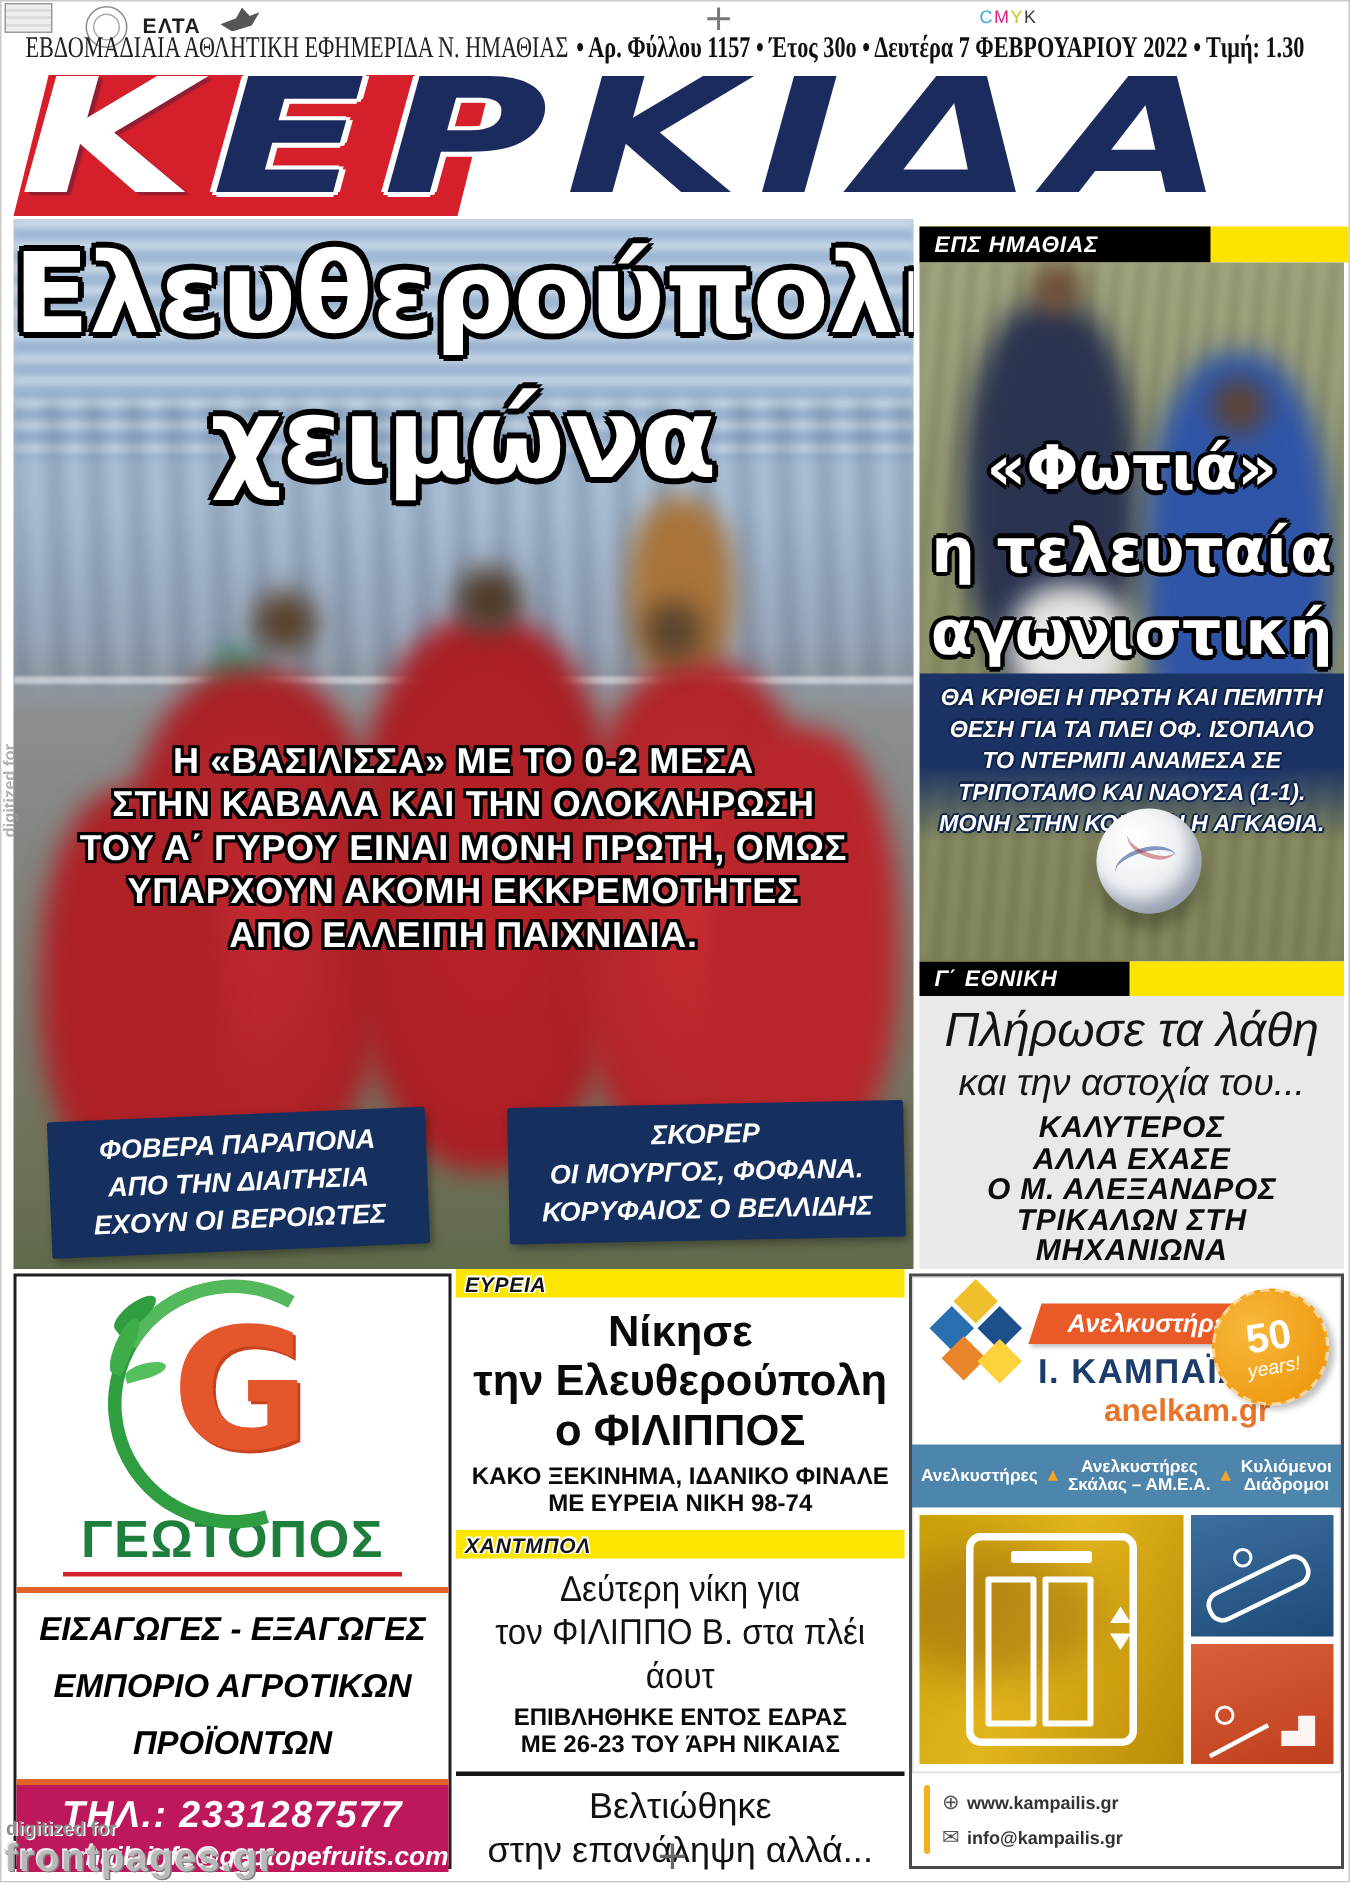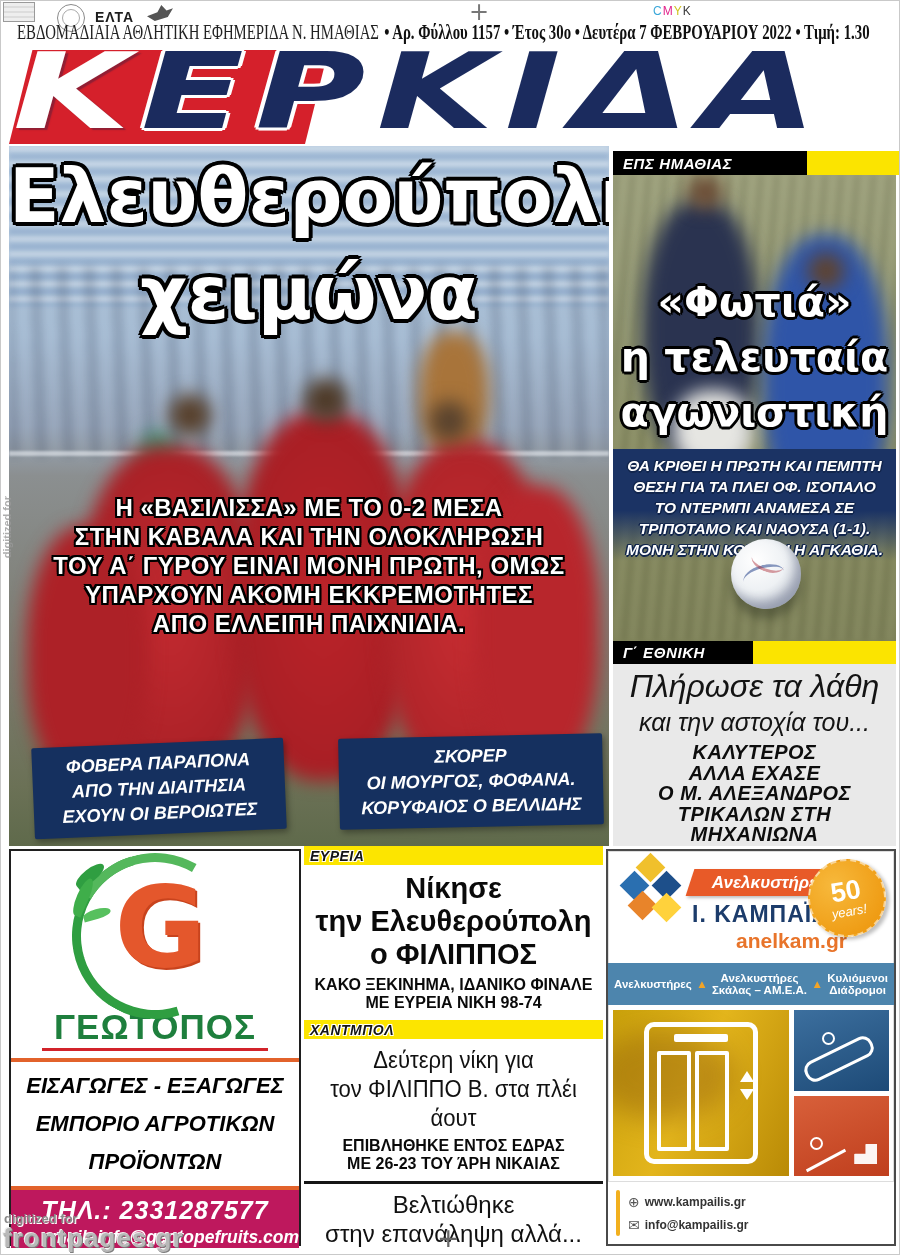--- a/index.html
+++ b/index.html
@@ -74,21 +74,21 @@
   .kick-eps { left:612px; top:150px; width:327px; height:24px; }
   .kick-eps .kbox { width:194px; }
   .kick-geth { left:612px; top:640px; width:283px; height:23px; }
   .kick-geth .kbox { width:140px; }
 
   .photo2 { left:612px; top:174px; width:283px; height:466px; overflow:hidden;
     background:linear-gradient(180deg,#9ca07c 0px,#8f9470 140px,#868a60 300px,#7d8158 466px); }
   .mottle { position:absolute; inset:0; opacity:.25;
     background:repeating-linear-gradient(95deg,rgba(60,60,35,.5) 0 7px,rgba(210,210,170,.4) 7px 16px);
     filter:blur(3px); }
-  .hl-eps { left:0; top:100px; width:100%; text-align:center; color:#fff;
+  .hl-eps { left:0; top:110px; width:100%; text-align:center; color:#fff;
     font-family:"DejaVu Sans", sans-serif; font-weight:bold; font-size:41px; line-height:55px;
     white-space:pre-line;
     text-shadow:-3px 0 #000,3px 0 #000,0 -3px #000,0 3px #000,-2px -2px #000,2px 2px #000,-2px 2px #000,2px -2px #000; }
   .deck-eps { left:0; top:274px; width:100%; height:112px; box-sizing:border-box; padding-top:6px;
     background:linear-gradient(180deg,#1b3364 0%,#1b3364 55%,rgba(27,51,100,0) 100%);
     text-align:center; color:#fff; font-weight:bold; font-style:italic; font-size:15.5px;
     line-height:21px; white-space:pre-line;
     text-shadow:-1.5px 0 #12264d,1.5px 0 #12264d,0 -1.5px #12264d,0 1.5px #12264d,1px 1px #12264d,-1px -1px #12264d; }
   .ball { position:absolute; left:118px; top:364px; width:70px; height:70px; border-radius:50%;
     background:radial-gradient(circle at 35% 30%, #ffffff 0%, #eef1f4 45%, #c6ccd6 80%, #9aa2b0 100%);

